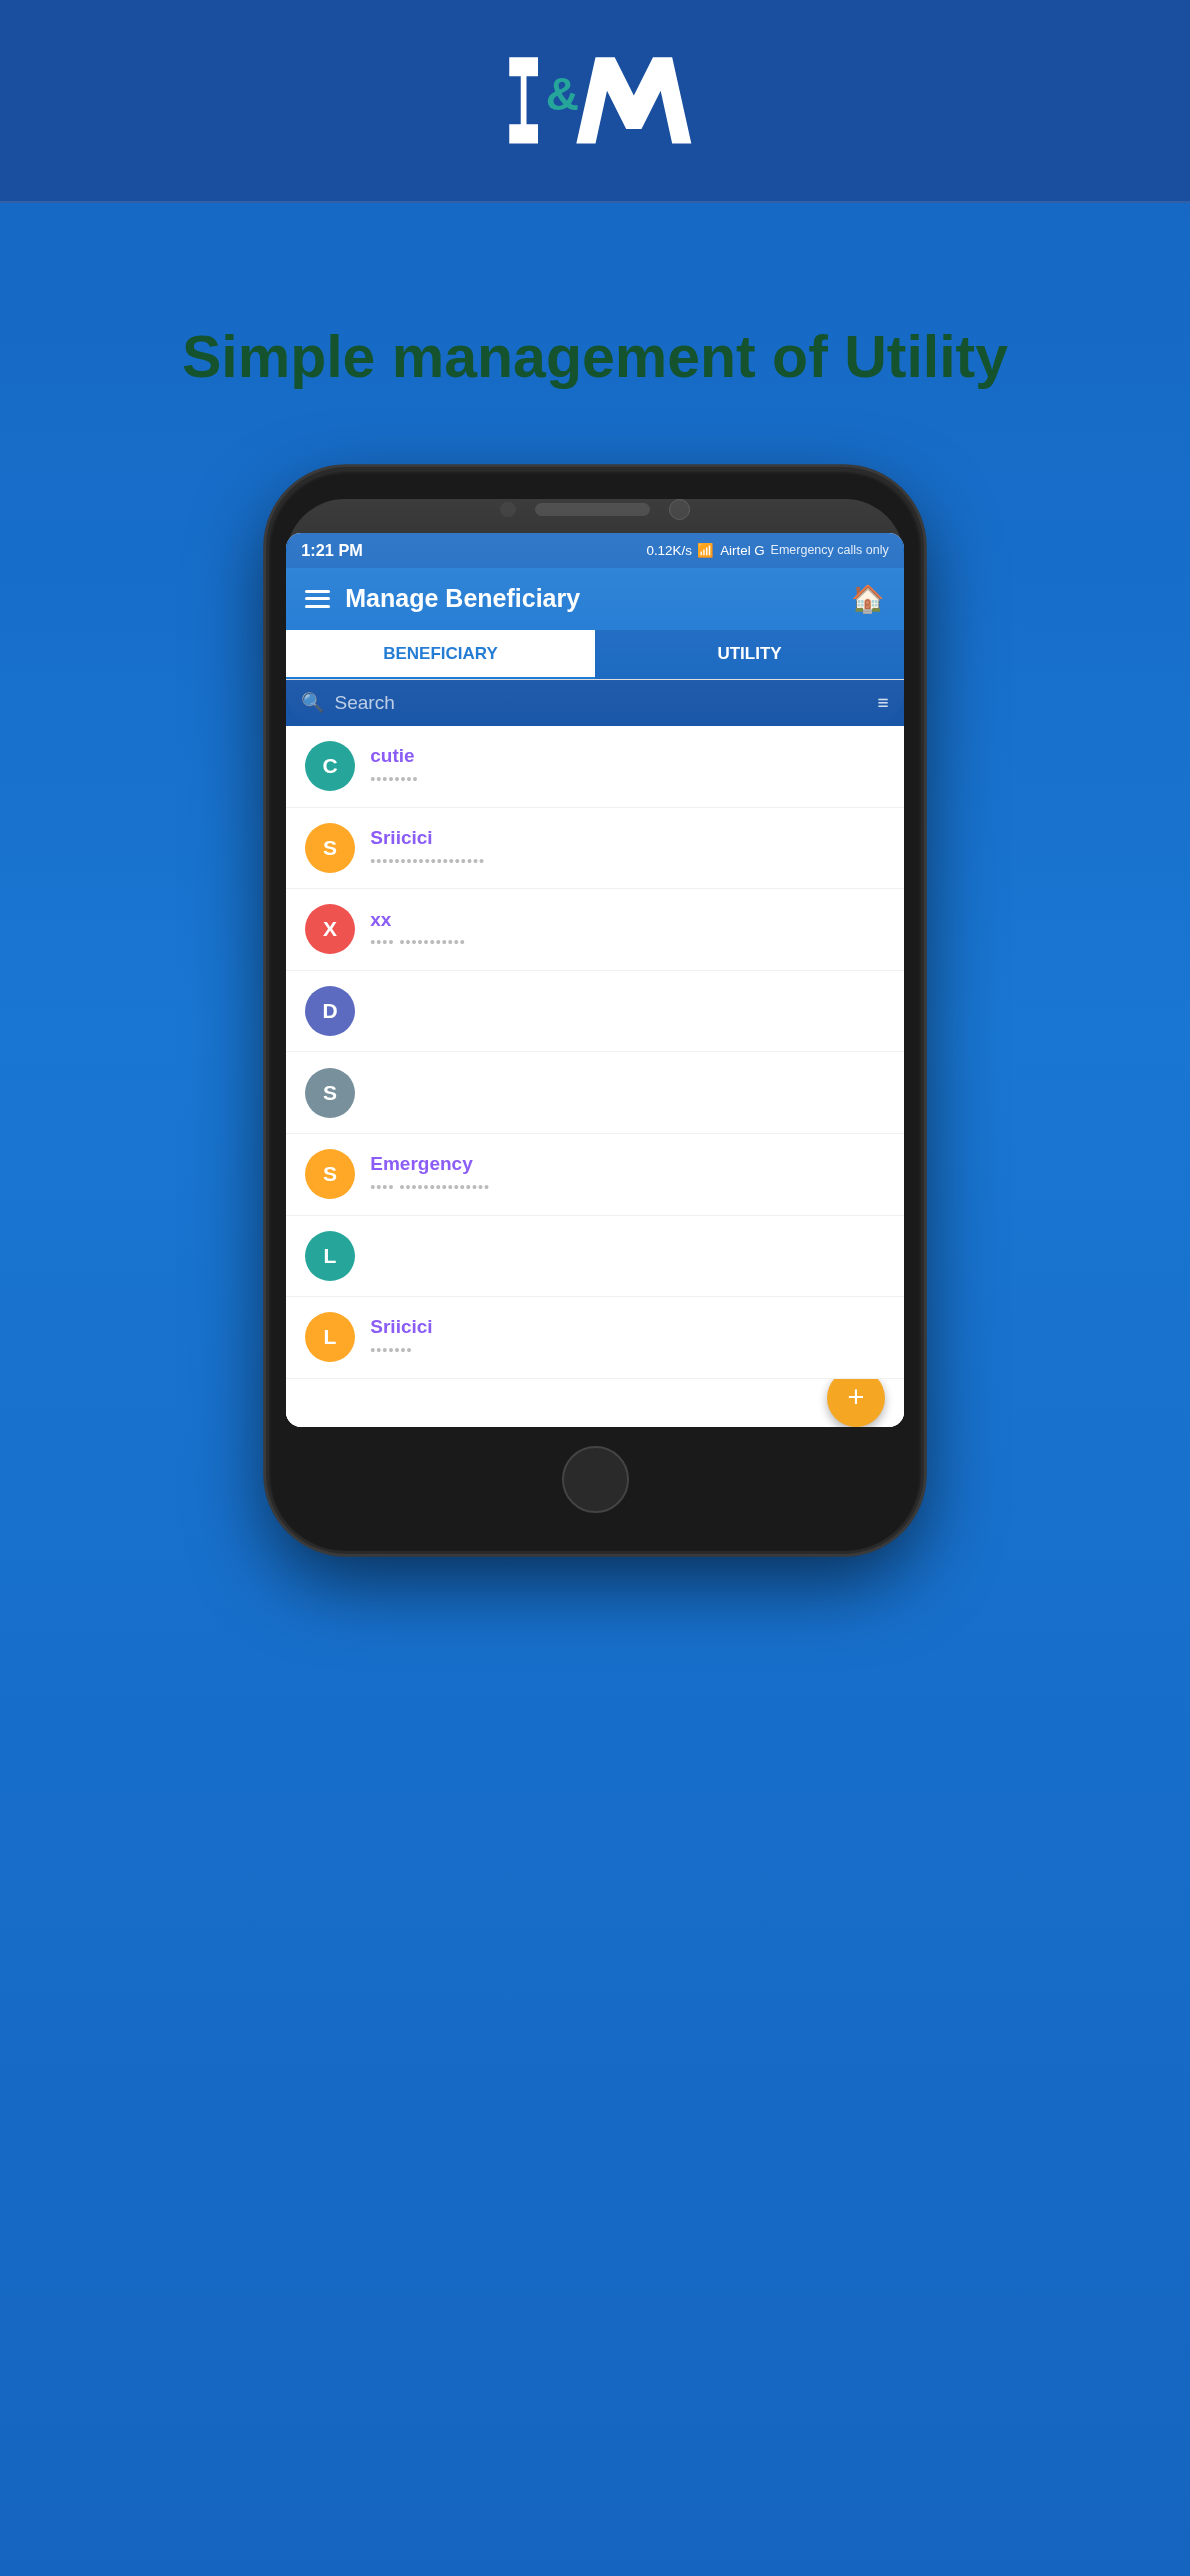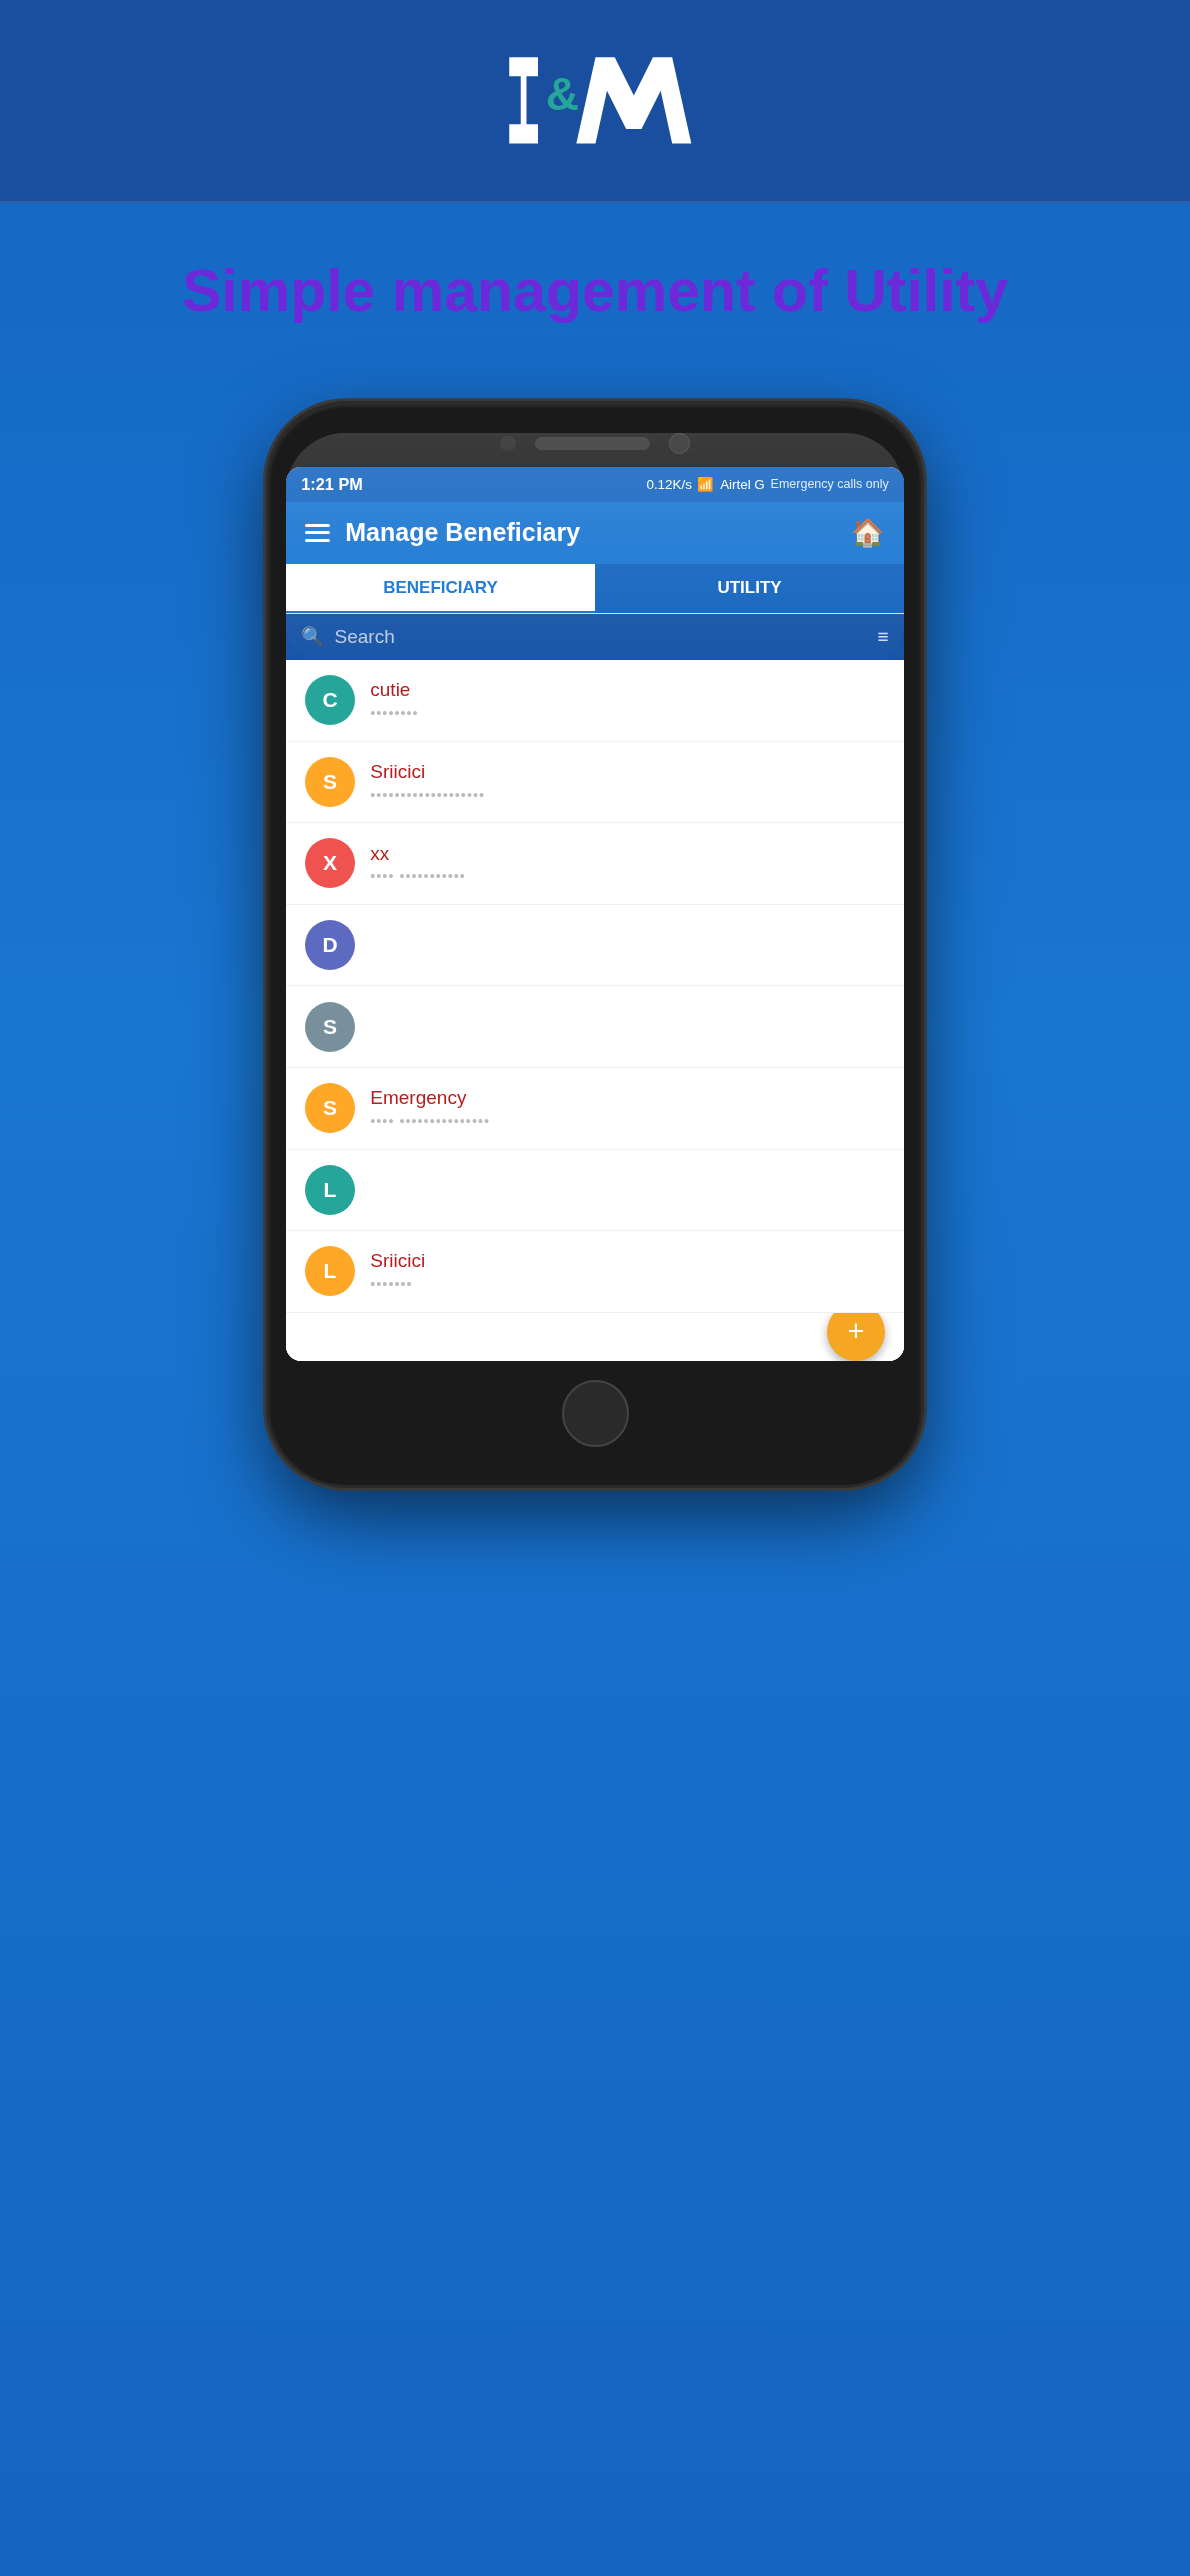--- a/index.html
+++ b/index.html
@@ -32,25 +32,25 @@
       justify-content: center;
     }
 
     .logo-svg {
       width: 211px;
       height: 115px;
     }
 
     
     .tagline {
-      color: #6d28d9;
+      color: #14532d;
       font-size: 59px;
       font-weight: 900;
       text-align: center;
-      padding: 53px 96px 58px;
+      padding: 119px 96px 58px;
       line-height: 1.2;
     }
 
     
     .phone-wrapper {
       display: flex;
       justify-content: center;
       align-items: flex-start;
       width: 100%;
       padding: 19px 0 58px;
@@ -270,22 +270,22 @@
       flex-shrink: 0;
     }
 
     .item-info {
       margin-left: 15.3px;
       flex: 1;
     }
 
     .item-name {
       font-size: 19px;
-      font-weight: 400;
-      color: #b91c1c;
+      font-weight: 700;
+      color: #8b5cf6;
       margin-bottom: 3.8px;
     }
 
     .item-sub {
       font-size: 14.4px;
       color: #bbb;
       letter-spacing: 1px;
     }
 
     

